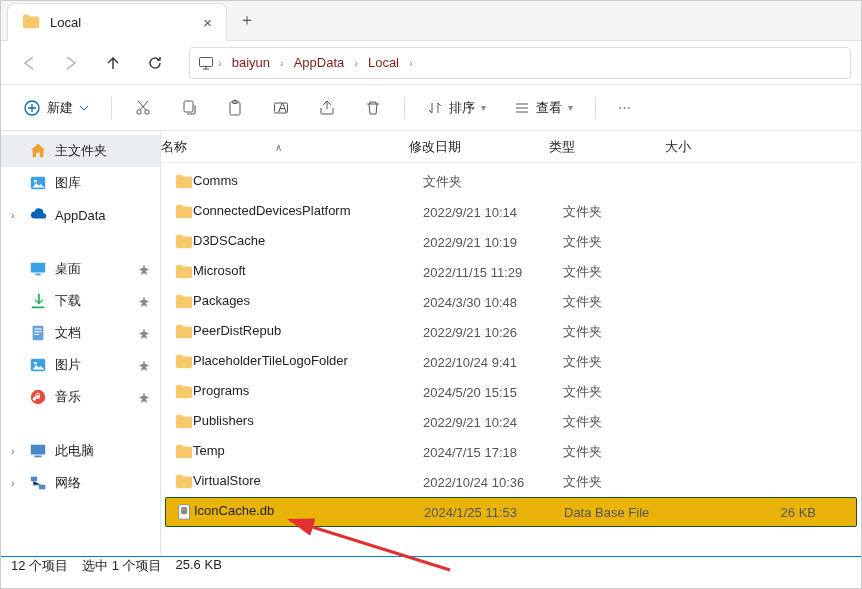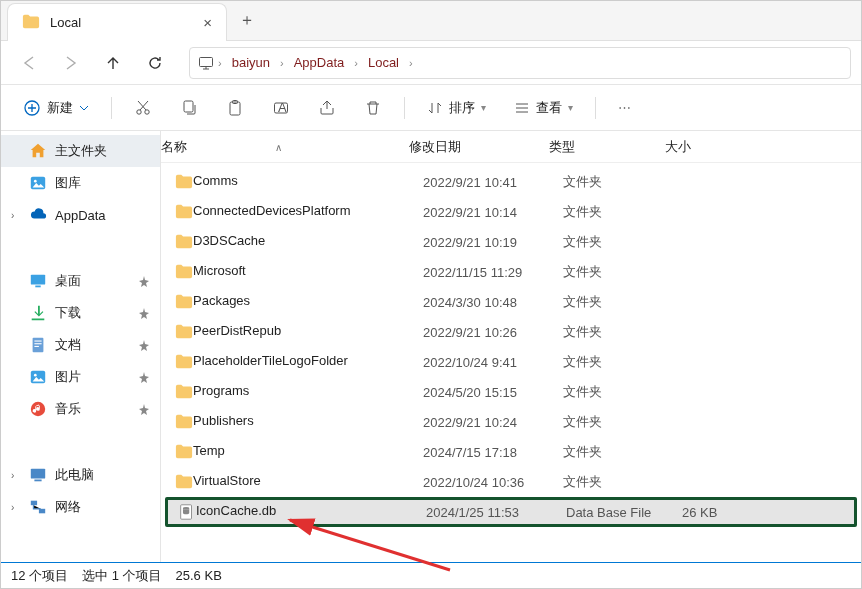--- a/index.html
+++ b/index.html
@@ -15,38 +15,38 @@
 .bc-sep{color:#888;font-size:11px}
 .toolbar{height:46px;display:flex;align-items:center;gap:8px;padding:0 12px;border-bottom:1px solid #e5e5e5}
 .tbtn{height:34px;display:flex;align-items:center;justify-content:center;gap:6px;padding:0 10px;border-radius:4px;color:#555}
 .tbtn.primary{color:#0067c0}
 .divider{width:1px;height:22px;background:#ddd;margin:0 4px}
 .main{flex:1;display:flex;min-height:0}
 .sidebar{width:160px;border-right:1px solid #e5e5e5;padding:4px 0;overflow-y:auto}
 .side-item{height:32px;display:flex;align-items:center;gap:8px;padding:0 10px;position:relative}
 .side-item .chev{width:10px;color:#666;font-size:10px}
 .side-item.active{background:#eaeef2}
-.side-item.group{margin-top:34px}
+.side-item.group{margin-top:22px}
 .pin{margin-left:auto;color:#888}
 .content{flex:1;display:flex;flex-direction:column;min-width:0}
 .columns{height:32px;display:flex;align-items:center;border-bottom:1px solid #eee;color:#444}
 .col-name{width:248px}
 .col-date{width:140px}
 .col-type{width:116px}
 .col-size{flex:1}
 .sort-caret{margin-left:88px;font-size:10px;color:#777}
 .filelist{flex:1;overflow:auto;padding:4px 4px 0 4px}
 .row{height:30px;display:flex;align-items:center;padding-left:10px;border-radius:2px}
-.row.selected{background:#e5e5e5;border:3px solid #14532d}
+.row.selected{background:#eab308;border:1px solid #14532d}
 .row .fname{width:248px;display:flex;align-items:flex-start;}
 .row .fdate{width:140px;color:#555}
 .row .ftype{width:116px;color:#555}
-.row .fsize{flex:1;color:#555;text-align:left;padding-right:40px}
+.row .fsize{flex:1;color:#555;text-align:right;padding-right:40px}
 .ficon{width:18px;height:18px;flex-shrink:0}
-.statusbar{height:26px;border-top:1px solid #0078d4;display:flex;align-items:center;padding:0 10px;gap:14px;font-size:12px;color:#444;background:#fff}
+.statusbar{height:32px;border-top:1px solid #0078d4;display:flex;align-items:flex-start;padding:0 10px;gap:14px;font-size:12px;color:#444;background:#fff}
 .arrow-annotation{position:absolute;pointer-events:none;z-index:10}
 svg{display:block}
 </style>
 </head>
 <body>
 
 <div class="titlebar">
   <div class="tab">
     <span>
       <svg class="ficon" viewBox="0 0 20 20">
@@ -287,21 +287,20 @@
       <div class="col-size">大小</div>
     </div>
     <div class="filelist" id="filelist">
         <div class="row">
           <div class="fname">
             <svg class="ficon" viewBox="0 0 20 20">
               <path fill="#f8c96b" d="M1 4a2 2 0 0 1 2-2h4l2 2h8a2 2 0 0 1 2 2v9a2 2 0 0 1-2 2H3a2 2 0 0 1-2-2z"></path>
             </svg>
             <span>Comms</span>
           </div>
-          <div class="fdate">2022/9/21 10:41</div>
           <div class="ftype">文件夹</div>
           <div class="fsize"></div>
         </div>
         <div class="row">
           <div class="fname">
             <svg class="ficon" viewBox="0 0 20 20">
               <path fill="#f8c96b" d="M1 4a2 2 0 0 1 2-2h4l2 2h8a2 2 0 0 1 2 2v9a2 2 0 0 1-2 2H3a2 2 0 0 1-2-2z"></path>
             </svg>
             <span>ConnectedDevicesPlatform</span>
           </div>

